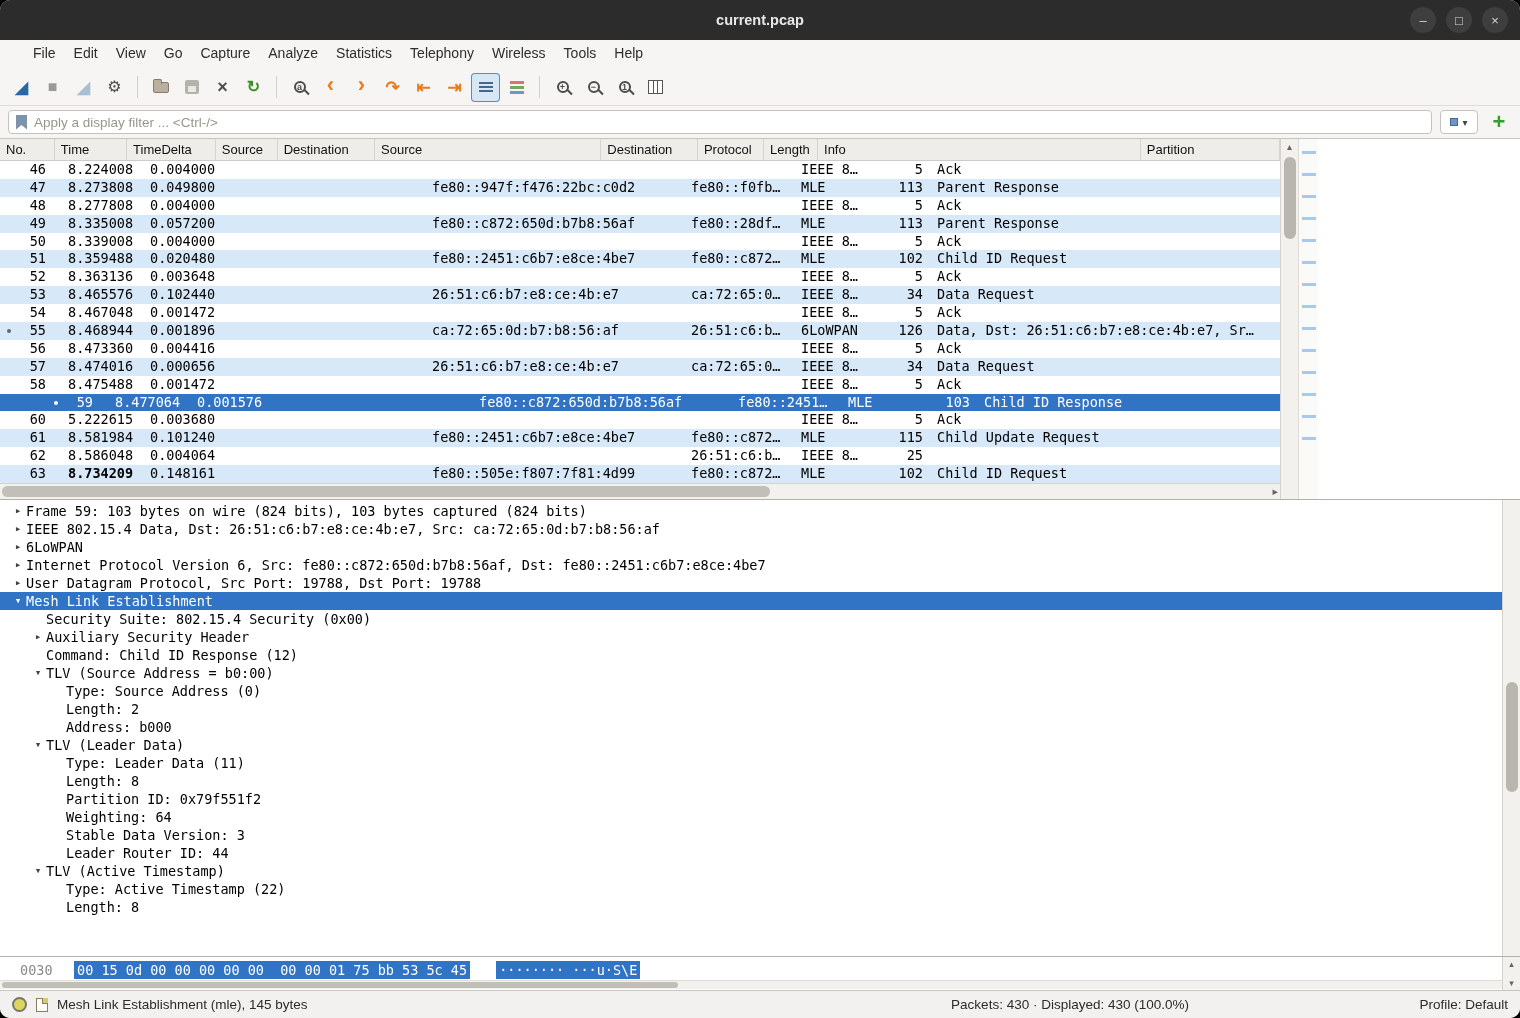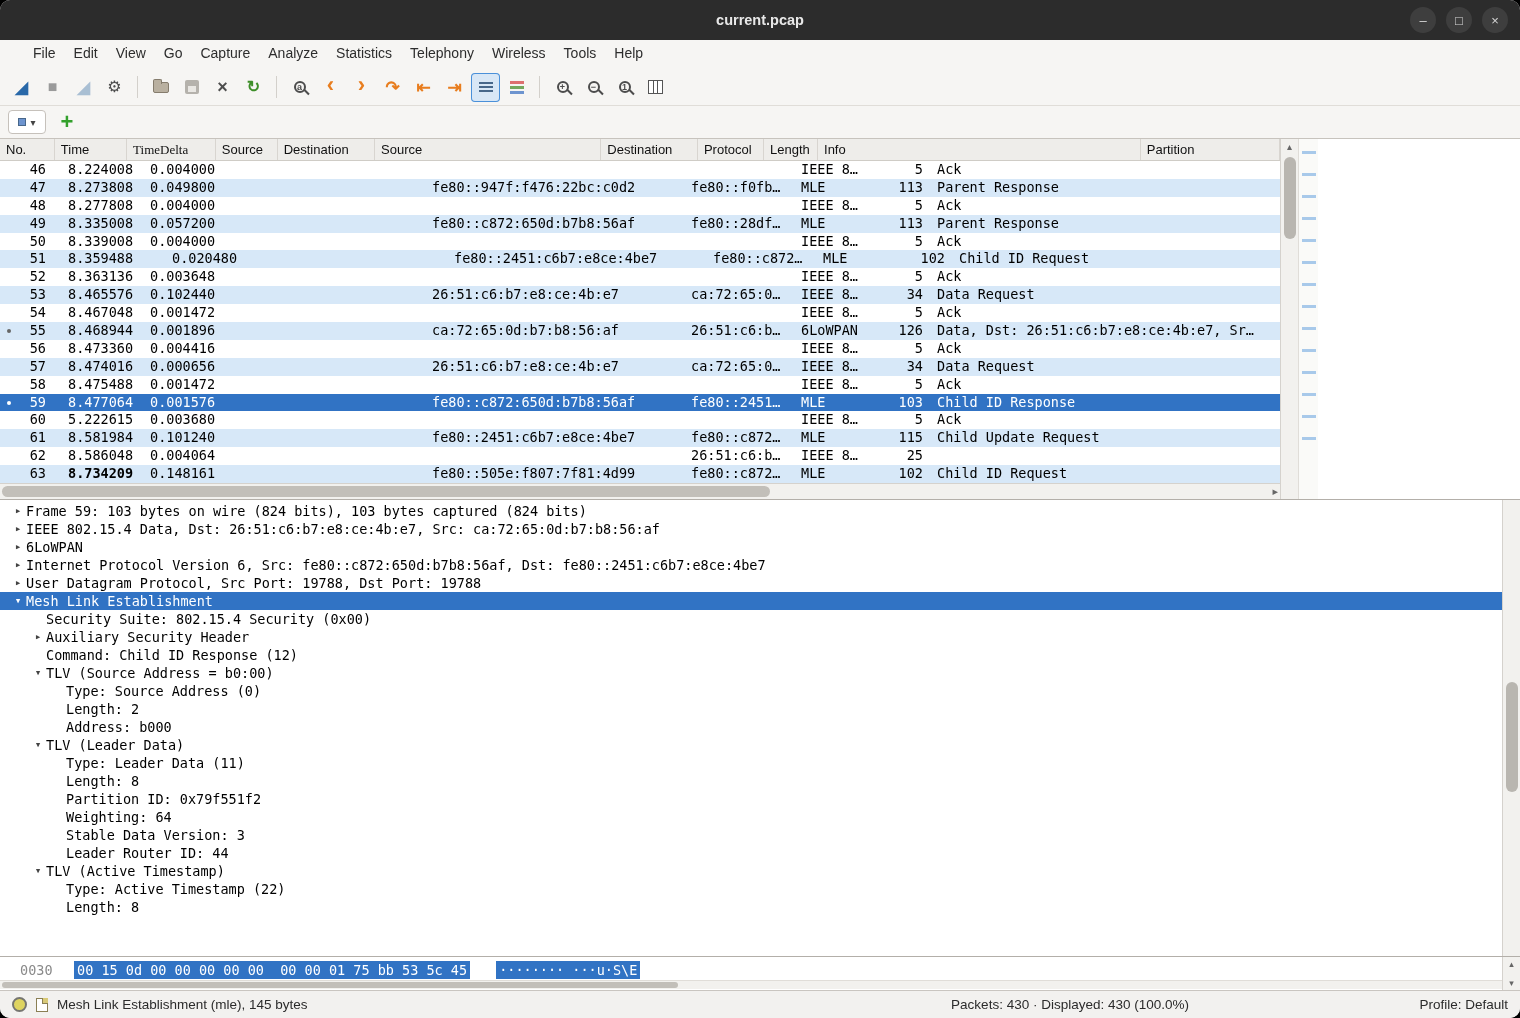--- a/index.html
+++ b/index.html
@@ -51,21 +51,21 @@
   .filter-add { width:26px; height:26px; color:var(--accent-green,#33a02c); font-size:22px; font-weight:bold; display:flex; align-items:center; justify-content:center; }
 
   
   .list-zone { flex:0 0 360px; display:flex; background:#fff; }
   .list-main { width:1280px; display:flex; flex-direction:column; }
   .pl-header { flex:0 0 22px; display:flex; background:#eeedea; border-bottom:1px solid #cfccc6; font-size:13px; color:#111; }
   .pl-hcell { padding:3px 0 0 6px; border-right:1px solid #d8d5d0; overflow:hidden; white-space:nowrap; }
   .pl-body { flex:0 0 322px; overflow:hidden; background:#fff; font-family:"DejaVu Sans Mono","Liberation Mono",monospace; font-size:13.5px; color:#000; }
   .pl-row { display:flex; height:17.9px; line-height:17.9px; white-space:nowrap; }
   .pl-row.blue { background:var(--row-blue,#d7e8f8); }
-  .pl-row.selected { background:var(--selection,#3173c4); color:#fff; }
+  .pl-row.selected { background:var(--selection,#3173c4); color:#fff;padding-left:47px; }
   .pl-cell { overflow:hidden; padding-left:6px; flex:0 0 auto; }
   .c-no { text-align:right; padding-right:16px; padding-left:0; position:relative; }
   .c-len { text-align:right; padding-right:8px; padding-left:0; }
   .row-marker { position:absolute; left:7px; top:7px; width:4px; height:4px; border-radius:50%; background:#666; }
   .pl-row.selected .row-marker { background:#fff; }
   .pl-hscroll { flex:0 0 16px; background:#f2f1ee; border-top:1px solid #d5d2cd; position:relative; }
   .hs-thumb { position:absolute; left:2px; top:2px; height:11px; width:60%; background:#c2bfb9; border-radius:6px; }
   .hs-arrow { position:absolute; right:2px; top:1px; font-size:11px; color:#666; }
   .list-vscroll { width:18px; background:#f2f1ee; border-left:1px solid #d5d2cd; position:relative; }
   .vs-arrow { position:absolute; top:2px; left:0; width:100%; text-align:center; font-size:10px; color:#666; }
@@ -197,33 +197,37 @@
       </div>
       <div class="tb-btn">
         <span class="tb-ic ic-mag">1</span>
       </div>
       <div class="tb-btn">
         <span class="tb-ic ic-resize-columns"></span>
       </div>
     </div>
 
   <div class="filterbar">
+    <div class="filter-input-wrap">
+      <span class="filter-bookmark"></span>
+      <input class="filter-input" type="text" placeholder="Apply a display filter ... &lt;Ctrl-/&gt;" style="">
+    </div>
     <div class="filter-dd">
       <span class="dd-square"></span>
       <span>▾</span>
     </div>
     <div class="filter-add">+</div>
   </div>
 
   <div class="list-zone">
     <div class="list-main">
       <div class="pl-header">
           <div class="pl-hcell" style="width: 62px;">No.</div>
           <div class="pl-hcell" style="width: 82px;">Time</div>
-          <div class="pl-hcell" style="width: 101px; font-family: Liberation Serif, serif;">TimeDelta</div>
+          <div class="pl-hcell" style="width: 101px;">TimeDelta</div>
           <div class="pl-hcell" style="width: 70px;">Source</div>
           <div class="pl-hcell" style="width: 111px;">Destination</div>
           <div class="pl-hcell" style="width: 259px;">Source</div>
           <div class="pl-hcell" style="width: 110px;">Destination</div>
           <div class="pl-hcell" style="width: 75px;">Protocol</div>
           <div class="pl-hcell" style="width: 61px;">Length</div>
           <div class="pl-hcell" style="width: 370px;">Info</div>
           <div class="pl-hcell" style="width: 159px;">Partition</div>
         </div>
       <div class="pl-body">
@@ -288,21 +292,21 @@
             <div class="pl-cell c-src2" style="width: 259px;"></div>
             <div class="pl-cell c-dst2" style="width: 110px;"></div>
             <div class="pl-cell c-proto" style="width: 75px;">IEEE 8…</div>
             <div class="pl-cell c-len" style="width: 61px;">5</div>
             <div class="pl-cell c-info" style="width: 370px;">Ack</div>
             <div class="pl-cell c-part" style="width: 159px;"></div>
           </div>
           <div class="pl-row blue">
             <div class="pl-cell c-no" style="width: 62px;">51</div>
             <div class="pl-cell c-time" style="width: 82px;">8.359488</div>
-            <div class="pl-cell c-delta" style="width: 101px; margin-left: 22px;">0.020480</div>
+            <div class="pl-cell c-delta" style="width: 101px;">0.020480</div>
             <div class="pl-cell c-src1" style="width: 70px;"></div>
             <div class="pl-cell c-dst1" style="width: 111px;"></div>
             <div class="pl-cell c-src2" style="width: 259px;">fe80::2451:c6b7:e8ce:4be7</div>
             <div class="pl-cell c-dst2" style="width: 110px;">fe80::c872…</div>
             <div class="pl-cell c-proto" style="width: 75px;">MLE</div>
             <div class="pl-cell c-len" style="width: 61px;">102</div>
             <div class="pl-cell c-info" style="width: 370px;">Child ID Request</div>
             <div class="pl-cell c-part" style="width: 159px;"></div>
           </div>
           <div class="pl-row ">

